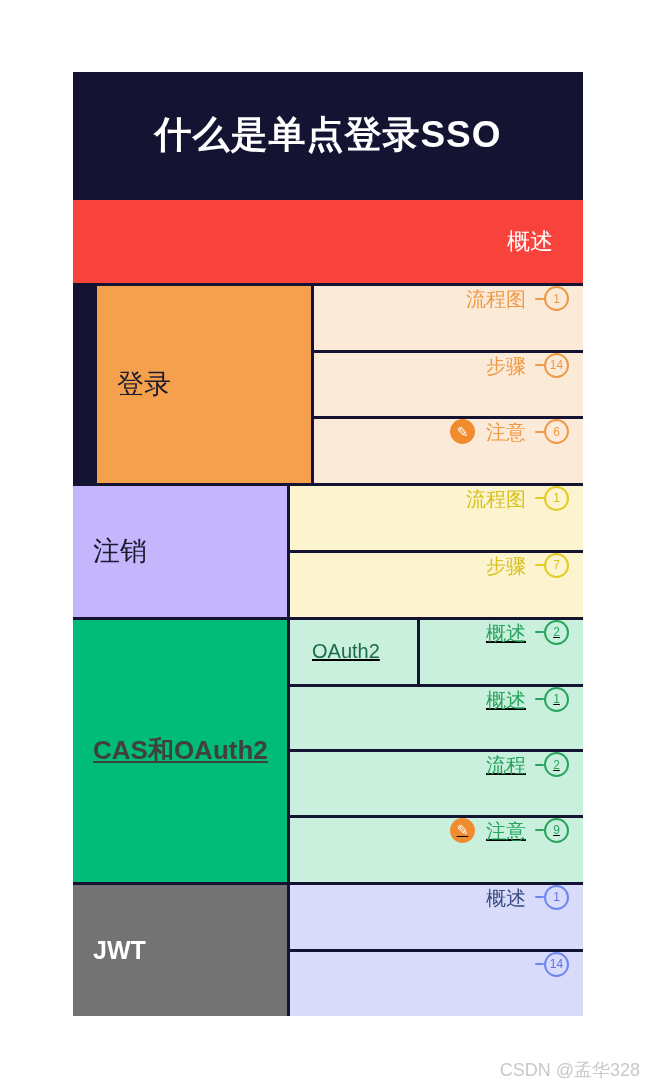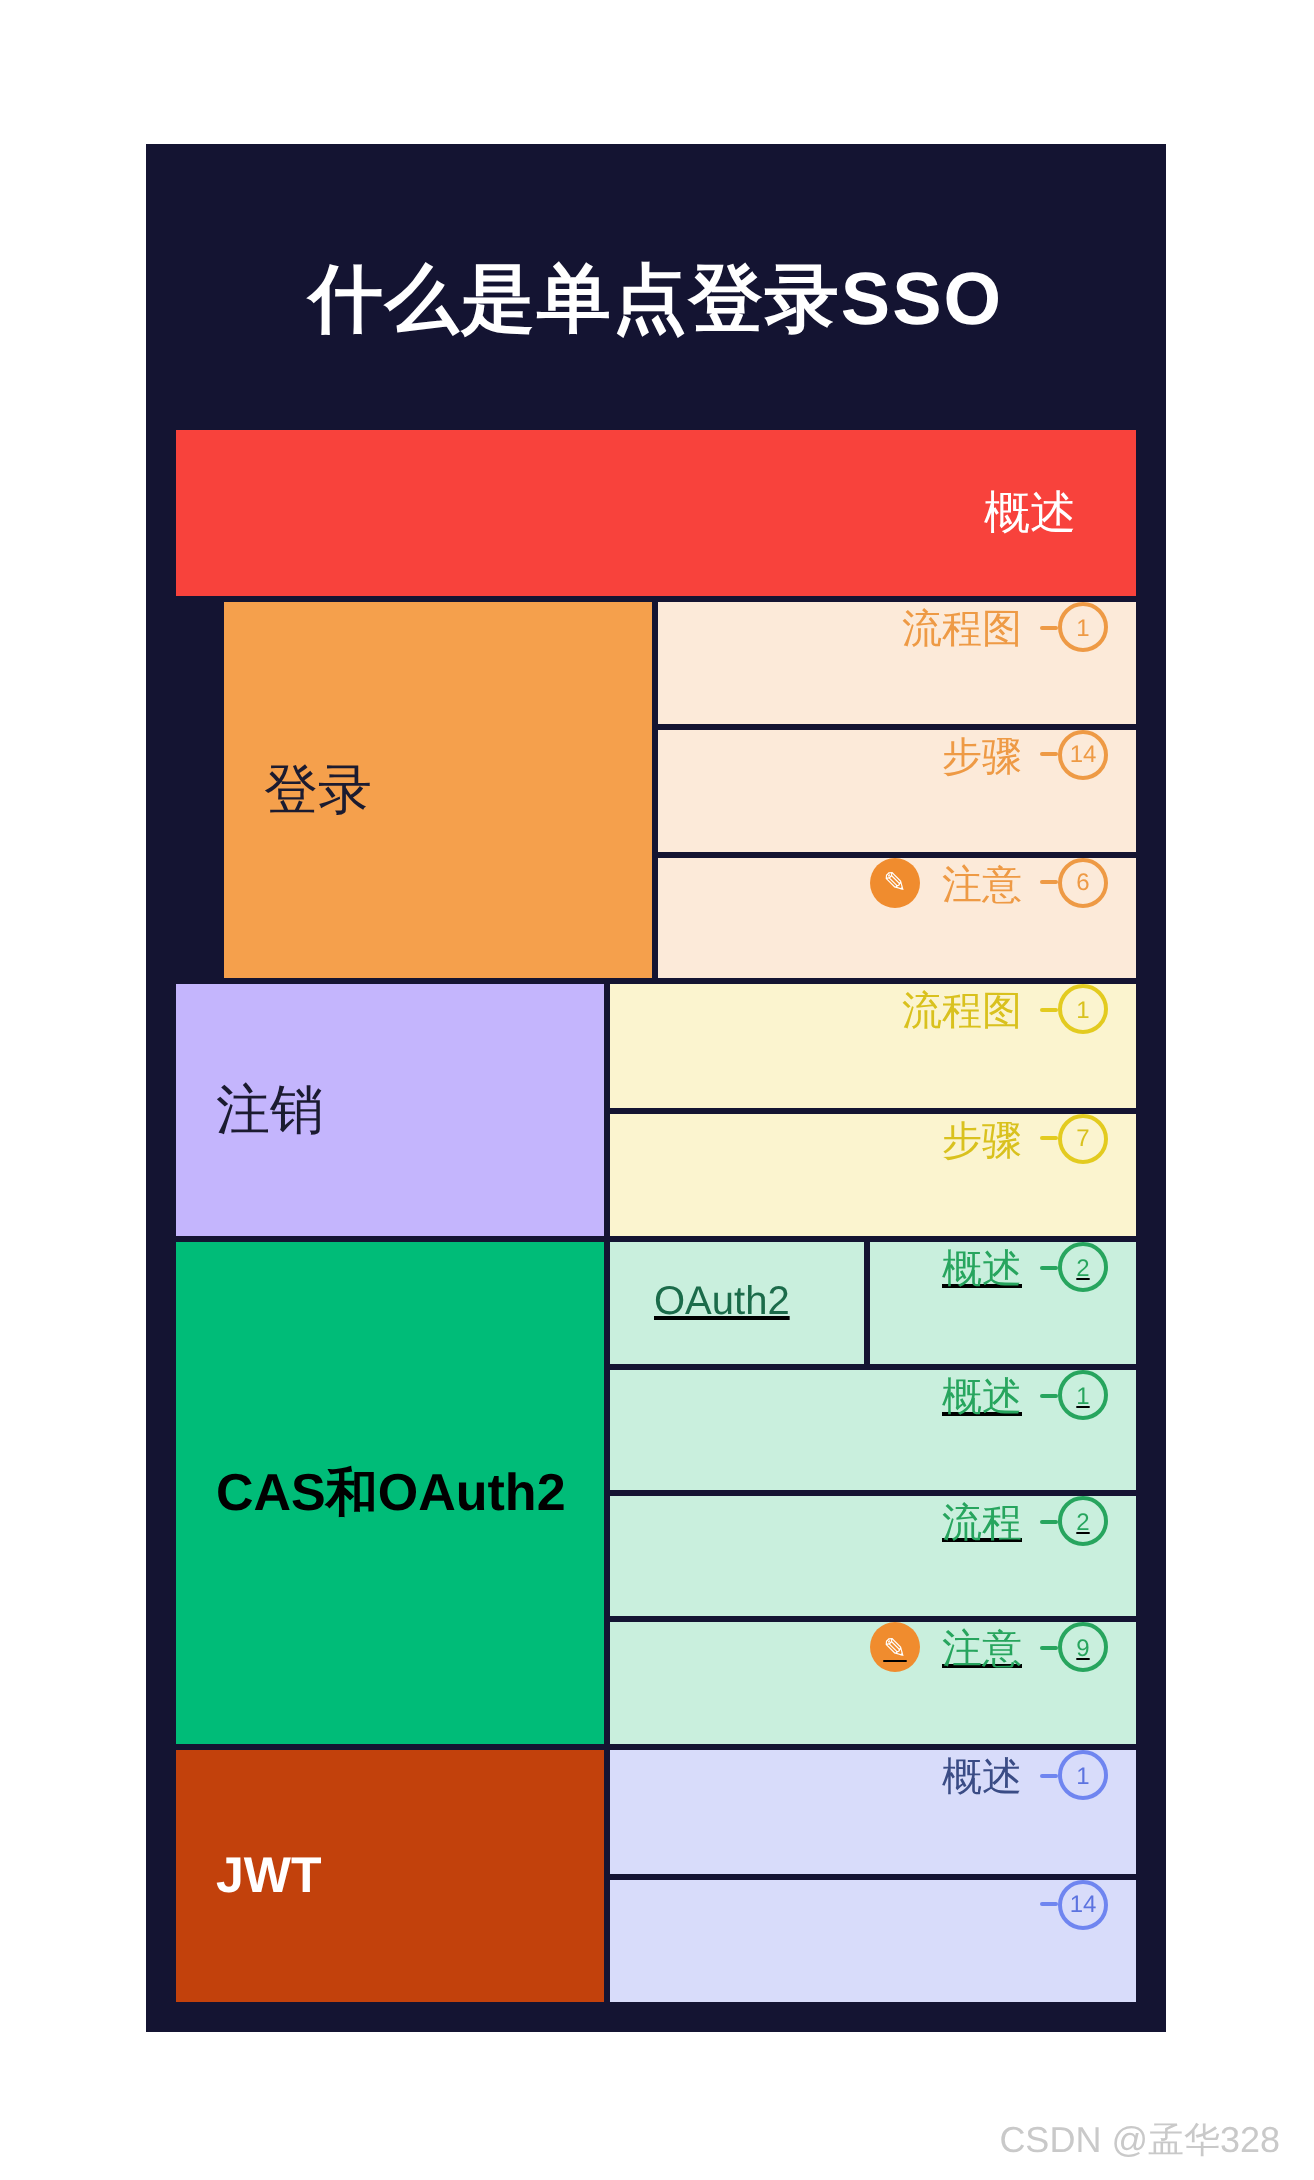--- a/index.html
+++ b/index.html
@@ -2,38 +2,38 @@
 <html><head>
 <meta charset="utf-8">
 <style>
   * { margin:0; padding:0; box-sizing:border-box; }
   html,body { width:657px; height:1090px; background:#ffffff;
     font-family:"Liberation Sans", sans-serif; }
   .stage { position:relative; width:657px; height:1090px; overflow:hidden; }
 
   
   .map { position:absolute; left:73px; top:72px; width:510px; height:944px;
-    background:#141432; padding:15px; display:flex; flex-direction:column; gap:3px; }
+    background:#141432; padding:0; display:flex; flex-direction:column; gap:3px; }
 
   .title-row { flex:0 0 125px; background:#141432; color:#ffffff;
     display:flex; align-items:center; justify-content:center;
     font-size:37px; font-weight:600; letter-spacing:1px; }
 
   .overview-row { flex:0 0 83px; background:#f8423c; color:#ffffff;
     display:flex; align-items:center; justify-content:flex-end;
     padding-right:30px; font-size:23px; }
 
   .section { display:flex; gap:3px; }
   .sec-login { flex:3; } .sec-logout { flex:2; } .sec-cas { flex:4; } .sec-jwt { flex:2; }
 
   .branch { flex:0 0 214px; display:flex; align-items:center; padding-left:20px; }
   .branch-login  { background:#f5a04c; color:#1b1b30; font-size:27px;margin-left:24px; }
   .branch-logout { background:#c4b5fd; color:#1b1b30; font-size:27px; }
-  .branch-cas    { background:#00bc78; color:#000000; font-size:26px; font-weight:600; }
-  .branch-jwt    { background:#c2410c; color:#ffffff; font-size:25px; font-weight:600; }
+  .branch-cas    { background:#00bc78; color:#404040; font-size:26px; font-weight:600;text-decoration:underline; }
+  .branch-jwt    { background:#737373; color:#ffffff; font-size:25px; font-weight:600; }
 
   .leaves { flex:1; display:flex; flex-direction:column; gap:3px; }
   .leaf { flex:1; display:flex; align-items:flex-start; justify-content:flex-end;
     gap:9px; padding-right:14px; font-size:20px; }
   .leaf-orange { background:#fcead9; color:#ee9a45; }
   .leaf-yellow { background:#fbf4cf; color:#d9c11e; }
   .leaf-green  { background:#c9efdd; color:#27a55e; }
   .leaf-blue   { background:#d8dcfa; color:#3a4c85; }
 
   

